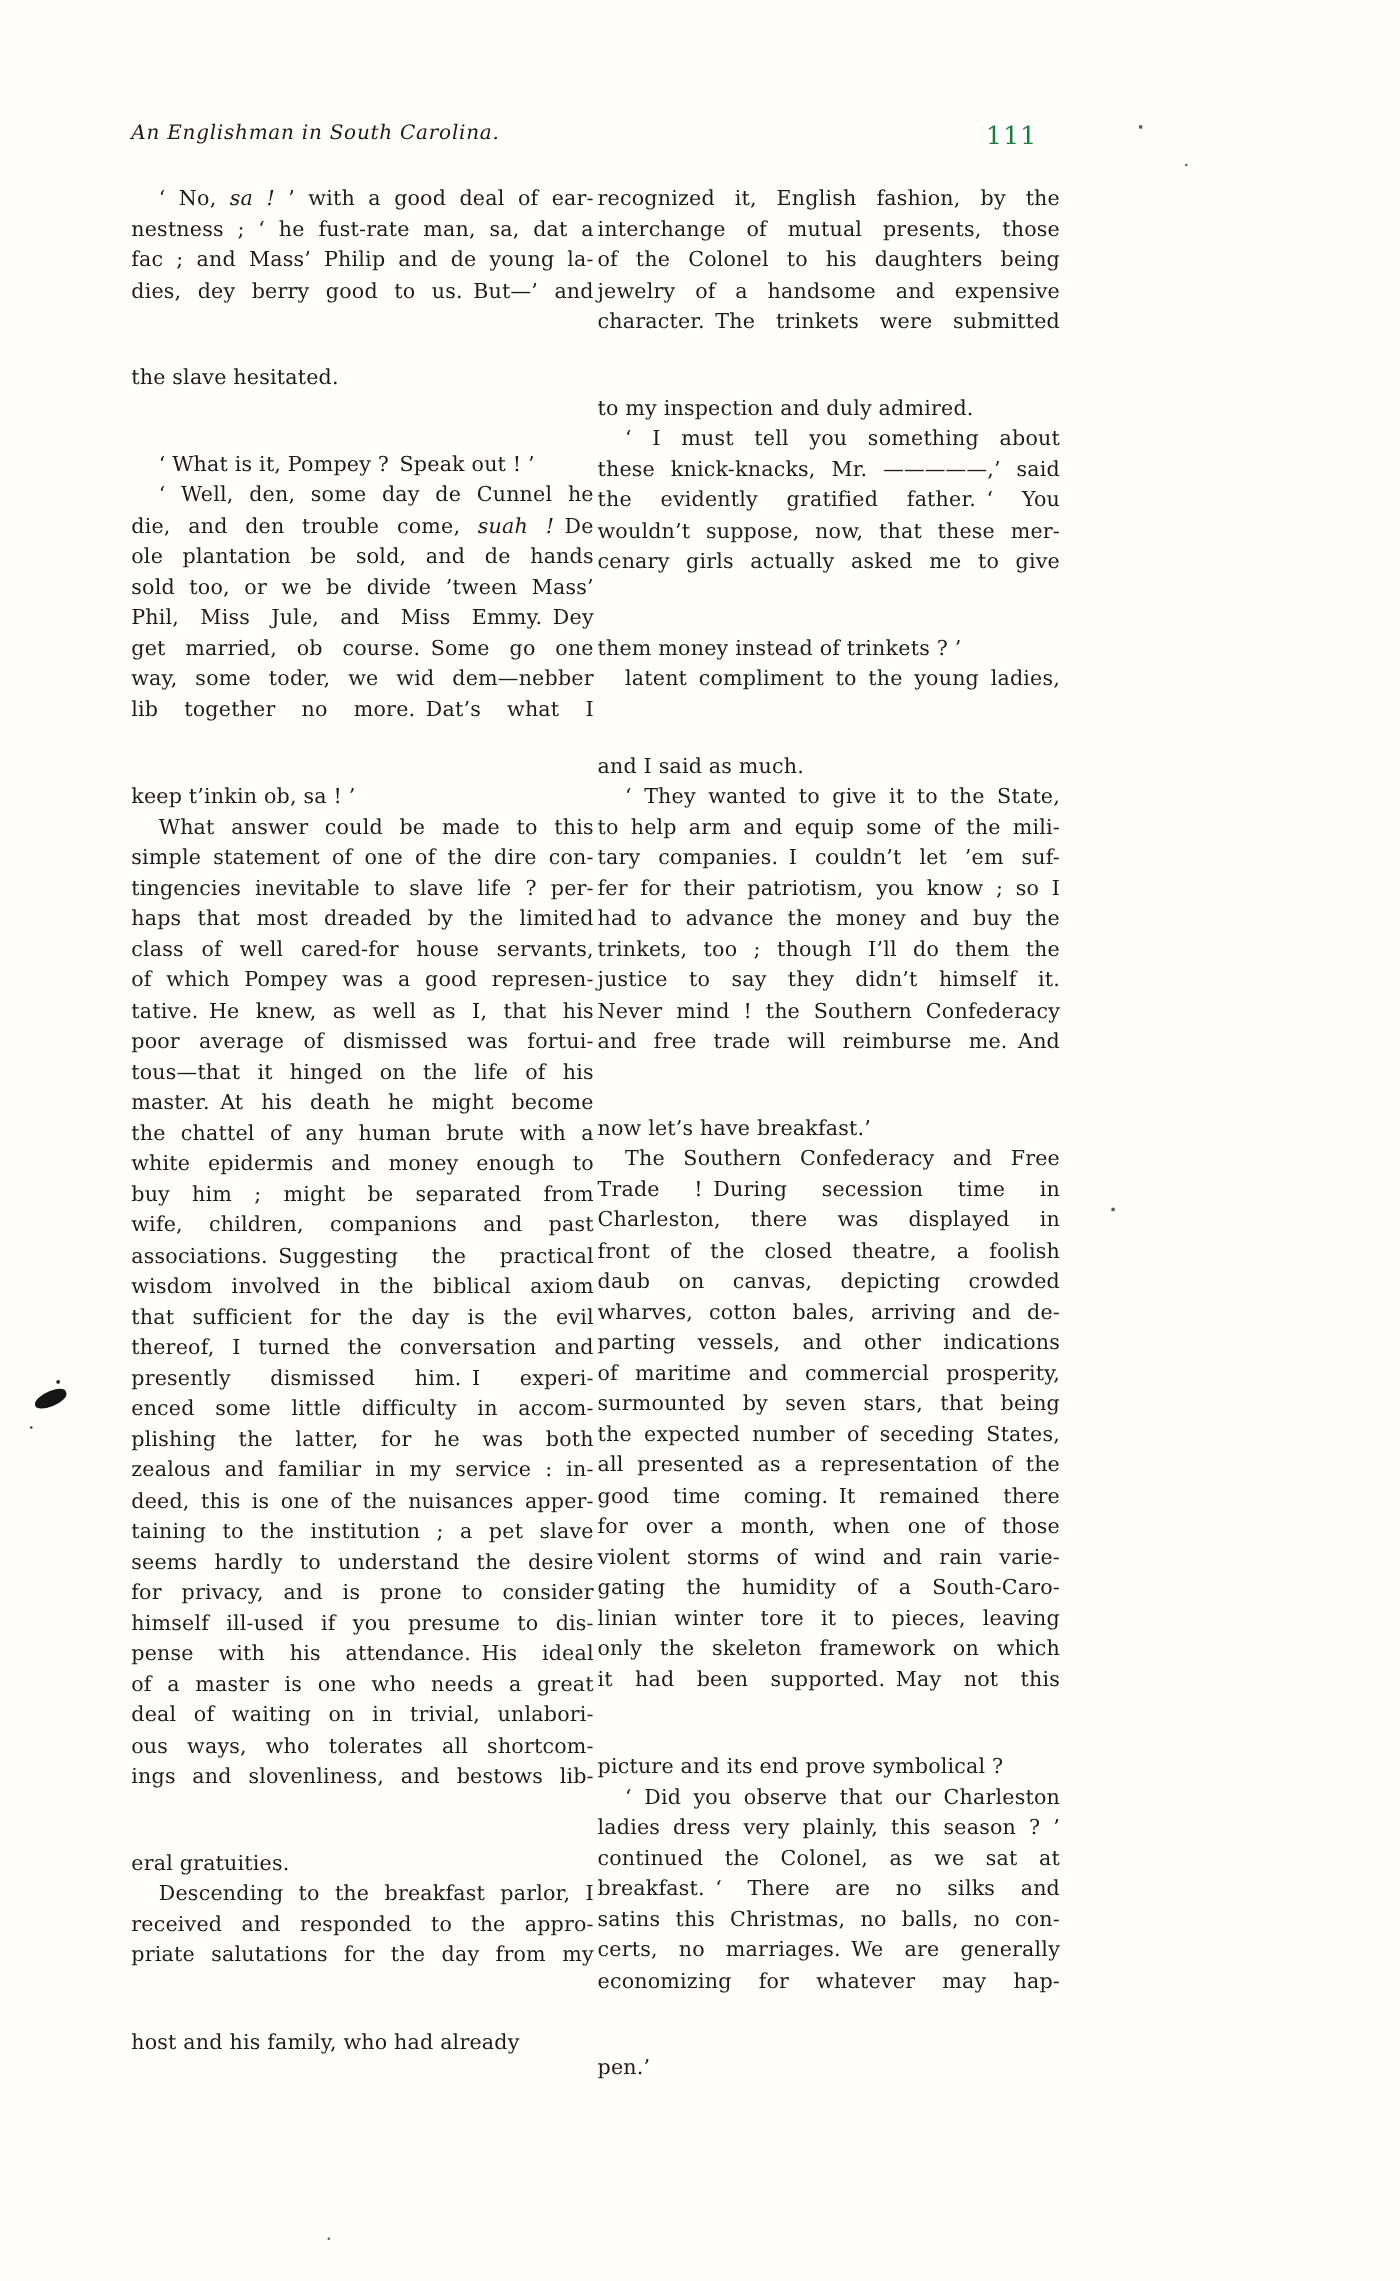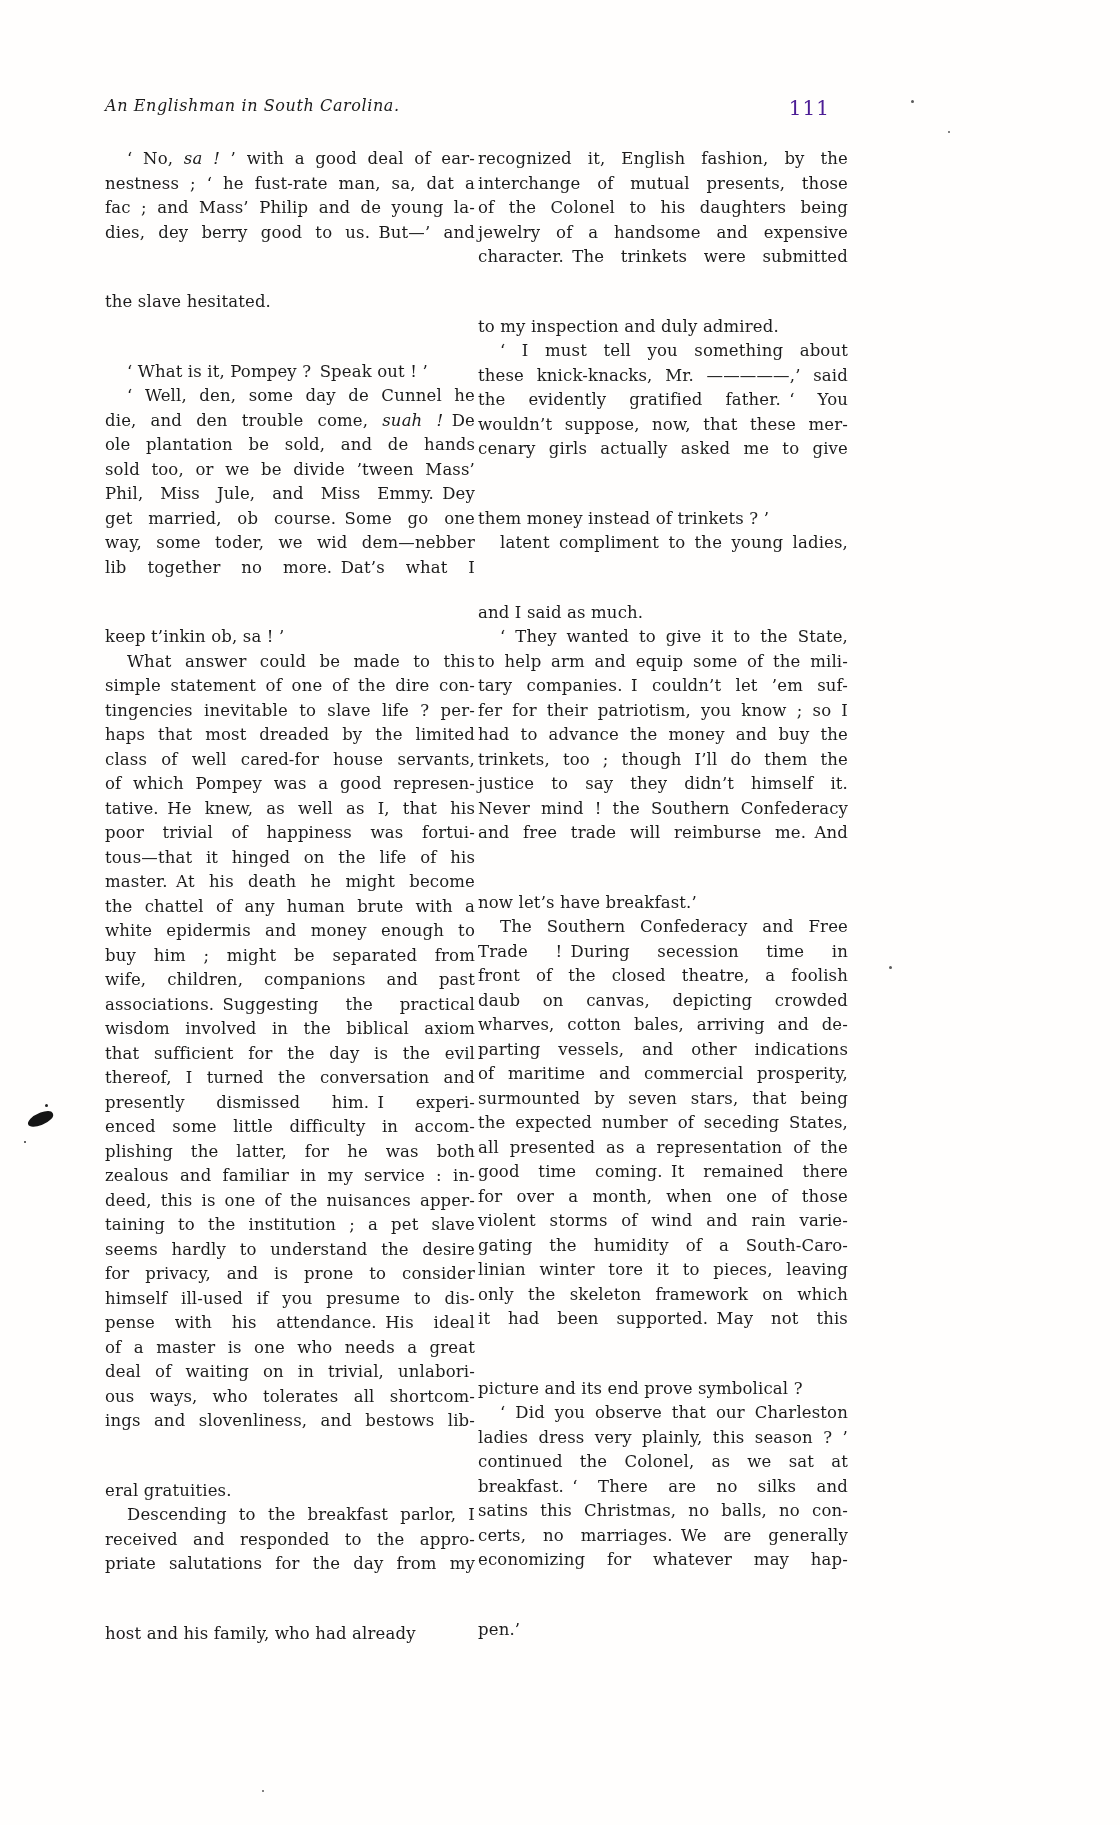--- a/index.html
+++ b/index.html
@@ -24,21 +24,21 @@
     text-align: left;
     font-style: italic;
     font-size: 16px;
     letter-spacing: 0.6px;
     color: #1b1b1b;
   }
   .page-number {
     position: absolute; right: 18px; top: 0;
     font-size: 20px;
     letter-spacing: 1px;
-    color: #4c1d95;
+    color: #15803d;
   }
   .column {
     position: absolute;
     top: 147px;
     width: 370px;
     font-size: 16.5px;
     line-height: 24.5px;
     letter-spacing: 0.15px;
   }
   .col-left  { left: 105px; }
@@ -102,21 +102,21 @@
         <div class="line last"><span>keep t’inkin ob, sa ! ’</span></div>
       </div>
       <div class="para indent">
         <div class="line"><span>What answer could be made to this</span></div>
         <div class="line"><span>simple statement of one of the dire con-</span></div>
         <div class="line"><span>tingencies inevitable to slave life ? per-</span></div>
         <div class="line"><span>haps that most dreaded by the limited</span></div>
         <div class="line"><span>class of well cared-for house servants,</span></div>
         <div class="line"><span>of which Pompey was a good represen-</span></div>
         <div class="line"><span>tative. He knew, as well as I, that his</span></div>
-        <div class="line"><span>poor trivial of happiness was fortui-</span></div>
+        <div class="line"><span>poor average of dismissed was fortui-</span></div>
         <div class="line"><span>tous—that it hinged on the life of his</span></div>
         <div class="line"><span>master. At his death he might become</span></div>
         <div class="line"><span>the chattel of any human brute with a</span></div>
         <div class="line"><span>white epidermis and money enough to</span></div>
         <div class="line"><span>buy him ; might be separated from</span></div>
         <div class="line"><span>wife, children, companions and past</span></div>
         <div class="line"><span>associations. Suggesting the practical</span></div>
         <div class="line"><span>wisdom involved in the biblical axiom</span></div>
         <div class="line"><span>that sufficient for the day is the evil</span></div>
         <div class="line"><span>thereof, I turned the conversation and</span></div>
@@ -173,20 +173,21 @@
         <div class="line"><span>had to advance the money and buy the</span></div>
         <div class="line"><span>trinkets, too ; though I’ll do them the</span></div>
         <div class="line"><span>justice to say they didn’t himself it.</span></div>
         <div class="line"><span>Never mind ! the Southern Confederacy</span></div>
         <div class="line"><span>and free trade will reimburse me. And</span></div>
         <div class="line last"><span>now let’s have breakfast.’</span></div>
       </div>
       <div class="para indent">
         <div class="line"><span>The Southern Confederacy and Free</span></div>
         <div class="line"><span>Trade ! During secession time in</span></div>
+        <div class="line"><span>Charleston, there was displayed in</span></div>
         <div class="line"><span>front of the closed theatre, a foolish</span></div>
         <div class="line"><span>daub on canvas, depicting crowded</span></div>
         <div class="line"><span>wharves, cotton bales, arriving and de-</span></div>
         <div class="line"><span>parting vessels, and other indications</span></div>
         <div class="line"><span>of maritime and commercial prosperity,</span></div>
         <div class="line"><span>surmounted by seven stars, that being</span></div>
         <div class="line"><span>the expected number of seceding States,</span></div>
         <div class="line"><span>all presented as a representation of the</span></div>
         <div class="line"><span>good time coming. It remained there</span></div>
         <div class="line"><span>for over a month, when one of those</span></div>

